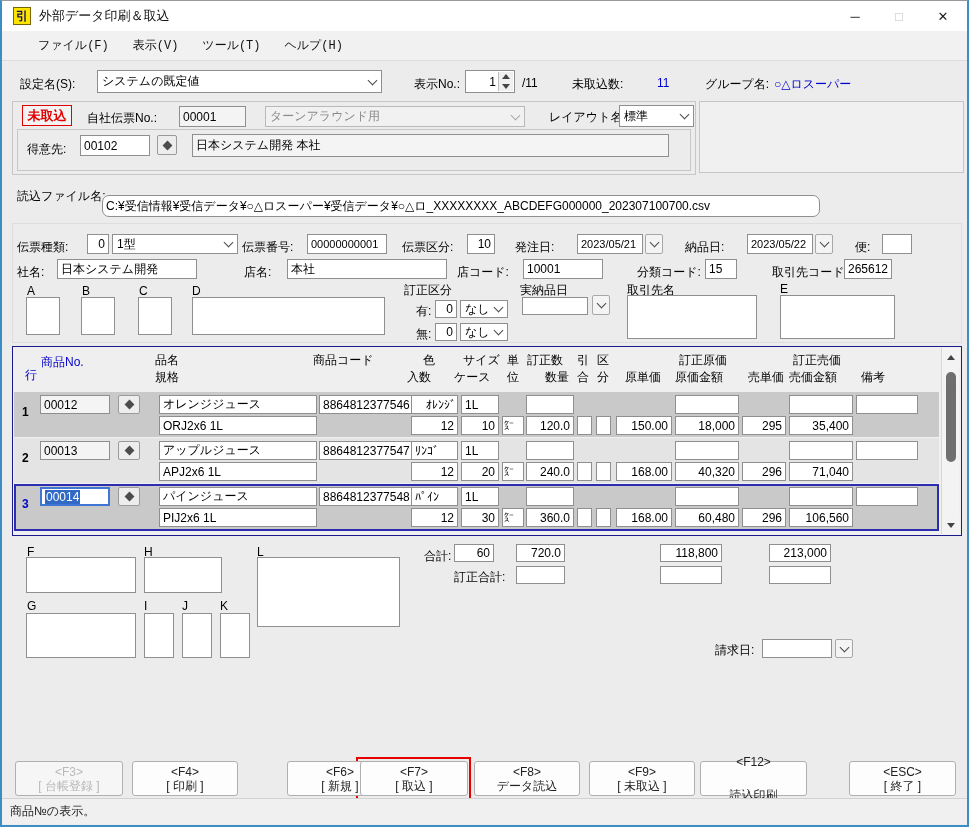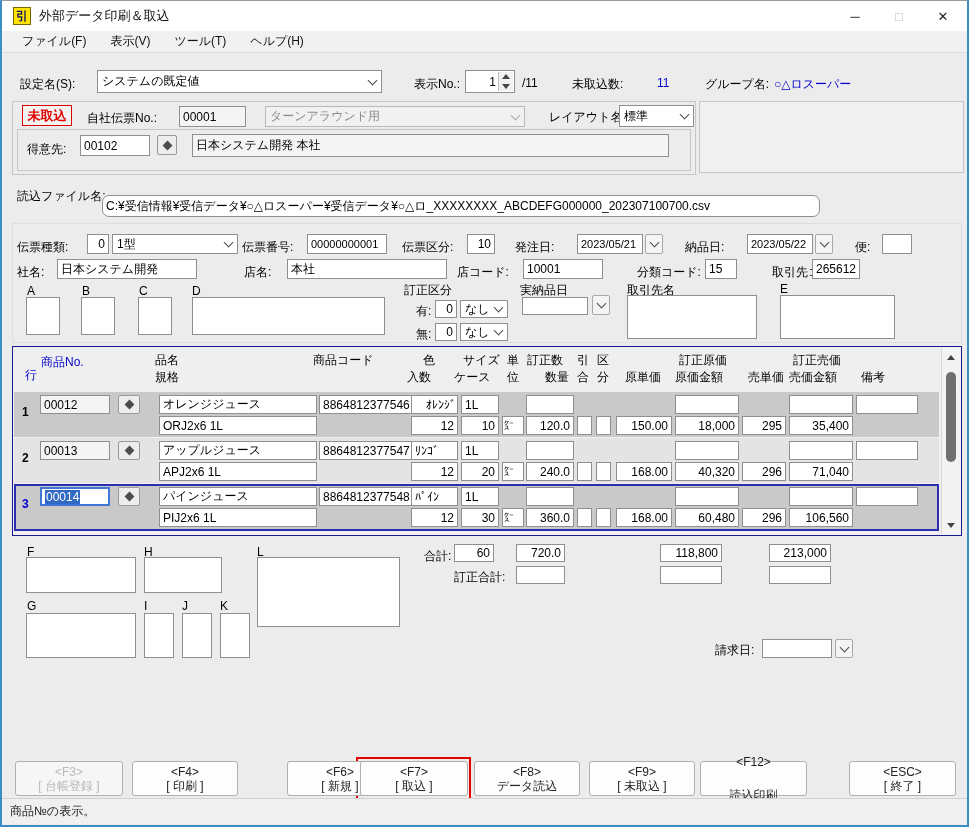--- a/index.html
+++ b/index.html
@@ -11,21 +11,21 @@
     font-size:12px;color:#000;
     border-top:1px solid #999;
     border-left:2px solid #3c8dc5;border-right:2px solid #3c8dc5;border-bottom:2px solid #3c8dc5;
   }
   .titlebar{position:absolute;left:0;top:0;width:100%;height:30px;background:#fff;display:flex;align-items:center;}
   .app-icon{width:18px;height:18px;margin-left:11px;background:#ffe400;border:1px solid #7a6400;display:flex;align-items:center;justify-content:center;font-weight:bold;font-size:12px;color:#101060;}
   .title-text{margin-left:8px;font-size:13px;color:#111;}
   .wbtns{position:absolute;right:2px;top:0;height:30px;display:flex;}
   .wbtn{width:44px;height:30px;display:flex;align-items:center;justify-content:center;font-size:13px;color:#222;cursor:default;}
   .wbtn.max{color:#c3c3c3;}
-  .menubar{position:absolute;left:0;top:30px;width:100%;height:22px;background:#f1f1f1;border-bottom:1px solid #dcdcdc;display:flex;align-items:center;padding-left:8px;}
+  .menubar{position:absolute;left:0;top:30px;width:100%;height:30px;background:#f1f1f1;border-bottom:1px solid #dcdcdc;display:flex;align-items:center;padding-left:24px;font-family:Liberation Mono, monospace;}
   .menu-item{padding:0 12px;height:100%;display:flex;align-items:center;color:#111;}
   .lbl{position:absolute;white-space:nowrap;color:#000;}
   .blue{color:#0000cc;}
   .fld{position:absolute;background:#fff;border:1px solid #8f8f8f;display:flex;align-items:center;padding:0 3px;white-space:nowrap;overflow:hidden;}
   .fld.num{justify-content:flex-end;}
   .fld.ro{background:#f4f4f4;}
   .combo{position:absolute;background:#fff;border:1px solid #8f8f8f;display:flex;align-items:center;justify-content:space-between;padding:0 5px 0 4px;white-space:nowrap;overflow:hidden;}
   .combo.dis{background:#f1f1f1;color:#8a8a8a;border-color:#b9b9b9;}
   .chev{width:7px;height:7px;border-right:1.6px solid #4a4a4a;border-bottom:1.6px solid #4a4a4a;transform:rotate(45deg);margin-top:-3px;flex:0 0 auto;}
   .combo.dis .chev{border-color:#a8a8a8;}
@@ -185,21 +185,21 @@
     </div>
   <span class="lbl" style="left:455px;top:263px;">店コード:</span>
   <div class="fld" style="left:521px;top:258px;width:80px;height:20px;">
       <span>10001</span>
     </div>
   <span class="lbl" style="left:635px;top:263px;">分類コード:</span>
   <div class="fld" style="left:703px;top:258px;width:32px;height:20px;">
       <span>15</span>
     </div>
   <span class="lbl" style="left:770px;top:263px;">取引先コード:</span>
-  <div class="fld num" style="left:810px;top:258px;width:48px;height:20px;">
+  <div class="fld num" style="left:842px;top:258px;width:48px;height:20px;">
       <span>265612</span>
     </div>
 
   <span class="lbl" style="left:25px;top:283px;">A</span>
   <span class="lbl" style="left:80px;top:283px;">B</span>
   <span class="lbl" style="left:137px;top:283px;">C</span>
   <span class="lbl" style="left:190px;top:283px;">D</span>
   <div class="fld" style="left:24px;top:296px;width:34px;height:38px;"></div>
   <div class="fld" style="left:79px;top:296px;width:34px;height:38px;"></div>
   <div class="fld" style="left:136px;top:296px;width:34px;height:38px;"></div>

